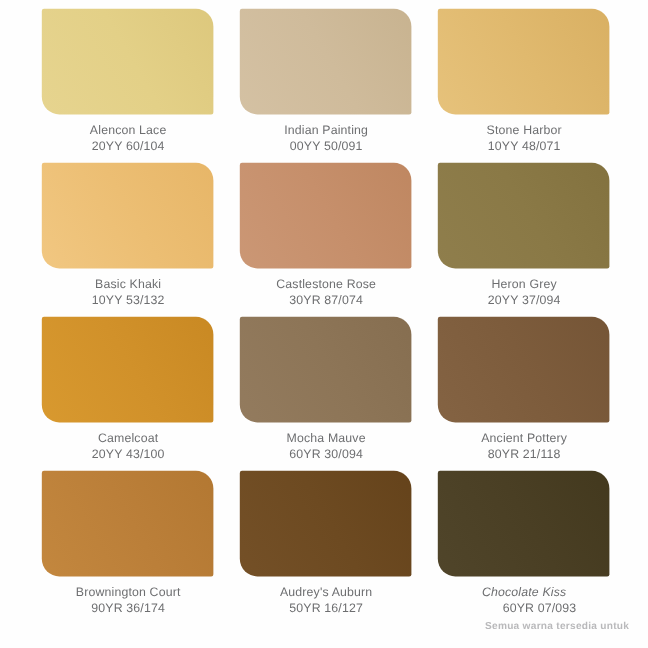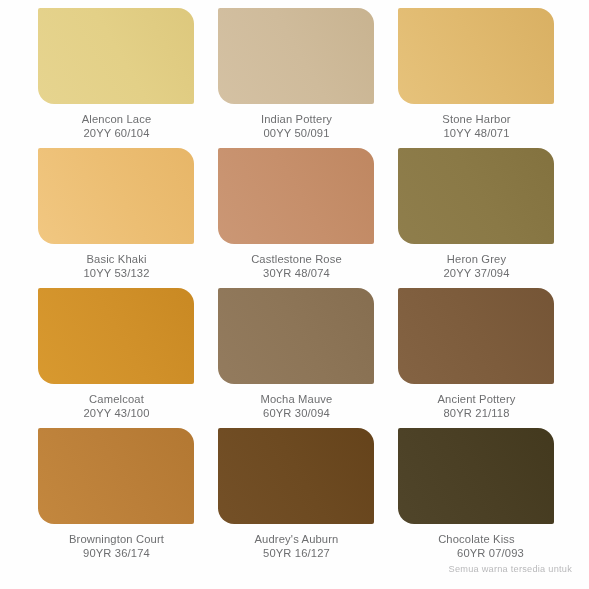--- a/index.html
+++ b/index.html
@@ -68,41 +68,42 @@
     white-space: nowrap;
   }
   #sheet-footnote {
     position: absolute;
     right: 17px;
     bottom: 15px;
     font-size: 9.2px;
     color: #b9b9bb;
     letter-spacing: 0.25px;
     white-space: nowrap;
+    font-weight: bold;
   }
 </style>
 </head>
 <body style="background: rgb(254, 254, 254);">
 
 <div id="swatch-sheet" style="background: rgb(254, 254, 254);">
 
   <div class="swatch-grid">
 
     <div class="swatch-cell">
       <div class="swatch-chip" style="background: linear-gradient(60deg, rgb(230, 212, 143) 0%, rgb(227, 208, 135) 52%, rgb(221, 200, 125) 100%);"></div>
       <div class="swatch-label">
         <span class="swatch-name" style="color: rgb(109, 110, 112);">Alencon Lace</span>
         <span class="swatch-code" style="color: rgb(109, 110, 112);">20YY 60/104</span>
       </div>
     </div>
 
     <div class="swatch-cell">
       <div class="swatch-chip" style="background: linear-gradient(60deg, rgb(212, 193, 163) 0%, rgb(207, 187, 155) 52%, rgb(200, 179, 144) 100%);"></div>
       <div class="swatch-label">
-        <span class="swatch-name" style="color: rgb(109, 110, 112);">Indian Pottery</span>
+        <span class="swatch-name" style="color: rgb(109, 110, 112);">Indian Painting</span>
         <span class="swatch-code" style="color: rgb(109, 110, 112);">00YY 50/091</span>
       </div>
     </div>
 
     <div class="swatch-cell">
       <div class="swatch-chip" style="background: linear-gradient(60deg, rgb(230, 194, 123) 0%, rgb(224, 185, 110) 52%, rgb(217, 176, 99) 100%);"></div>
       <div class="swatch-label">
         <span class="swatch-name" style="color: rgb(109, 110, 112);">Stone Harbor</span>
         <span class="swatch-code" style="color: rgb(109, 110, 112);">10YY 48/071</span>
       </div>
@@ -113,21 +114,21 @@
       <div class="swatch-label">
         <span class="swatch-name" style="color: rgb(109, 110, 112);">Basic Khaki</span>
         <span class="swatch-code" style="color: rgb(109, 110, 112);">10YY 53/132</span>
       </div>
     </div>
 
     <div class="swatch-cell">
       <div class="swatch-chip" style="background: linear-gradient(60deg, rgb(203, 151, 117) 0%, rgb(198, 143, 107) 52%, rgb(191, 135, 97) 100%);"></div>
       <div class="swatch-label">
         <span class="swatch-name" style="color: rgb(109, 110, 112);">Castlestone Rose</span>
-        <span class="swatch-code" style="color: rgb(109, 110, 112);">30YR 48/074</span>
+        <span class="swatch-code" style="color: rgb(109, 110, 112);">30YR 87/074</span>
       </div>
     </div>
 
     <div class="swatch-cell">
       <div class="swatch-chip" style="background: linear-gradient(60deg, rgb(143, 126, 76) 0%, rgb(138, 121, 70) 52%, rgb(131, 114, 63) 100%);"></div>
       <div class="swatch-label">
         <span class="swatch-name" style="color: rgb(109, 110, 112);">Heron Grey</span>
         <span class="swatch-code" style="color: rgb(109, 110, 112);">20YY 37/094</span>
       </div>
     </div>
@@ -168,21 +169,21 @@
       <div class="swatch-chip" style="background: linear-gradient(60deg, rgb(116, 80, 39) 0%, rgb(109, 74, 33) 52%, rgb(101, 67, 27) 100%);"></div>
       <div class="swatch-label">
         <span class="swatch-name" style="color: rgb(109, 110, 112);">Audrey's Auburn</span>
         <span class="swatch-code" style="color: rgb(109, 110, 112);">50YR 16/127</span>
       </div>
     </div>
 
     <div class="swatch-cell">
       <div class="swatch-chip" style="background: linear-gradient(60deg, rgb(80, 69, 42) 0%, rgb(74, 63, 36) 52%, rgb(67, 57, 30) 100%);"></div>
       <div class="swatch-label">
-        <span class="swatch-name" style="color: rgb(109, 110, 112);">Chocolate Kiss</span>
+        <span class="swatch-name" style="color: rgb(109, 110, 112); font-style: italic;">Chocolate Kiss</span>
         <span class="swatch-code" style="color: rgb(109, 110, 112); margin-left: 28px;">60YR 07/093</span>
       </div>
     </div>
 
   </div>
 
   <div id="sheet-footnote" style="color: rgb(185, 185, 187);">Semua  warna tersedia untuk</div>
 
 </div>
 

